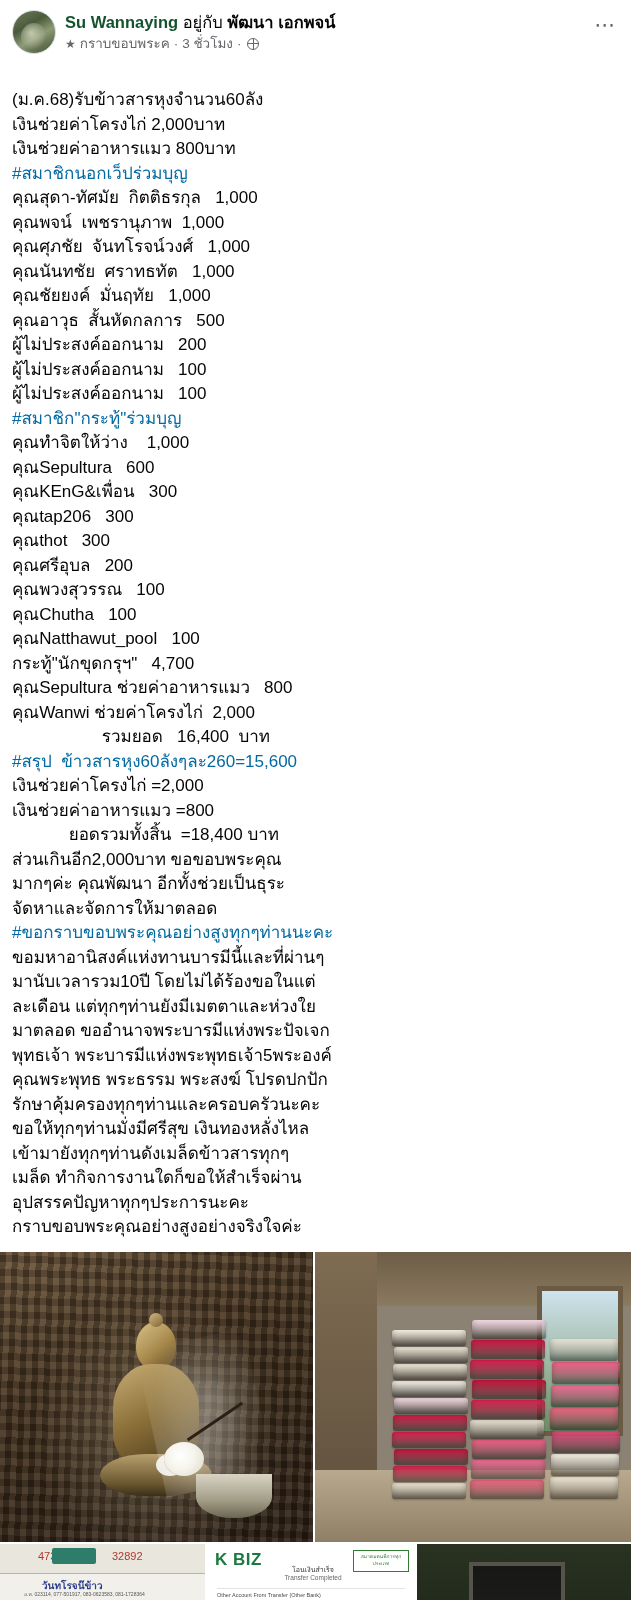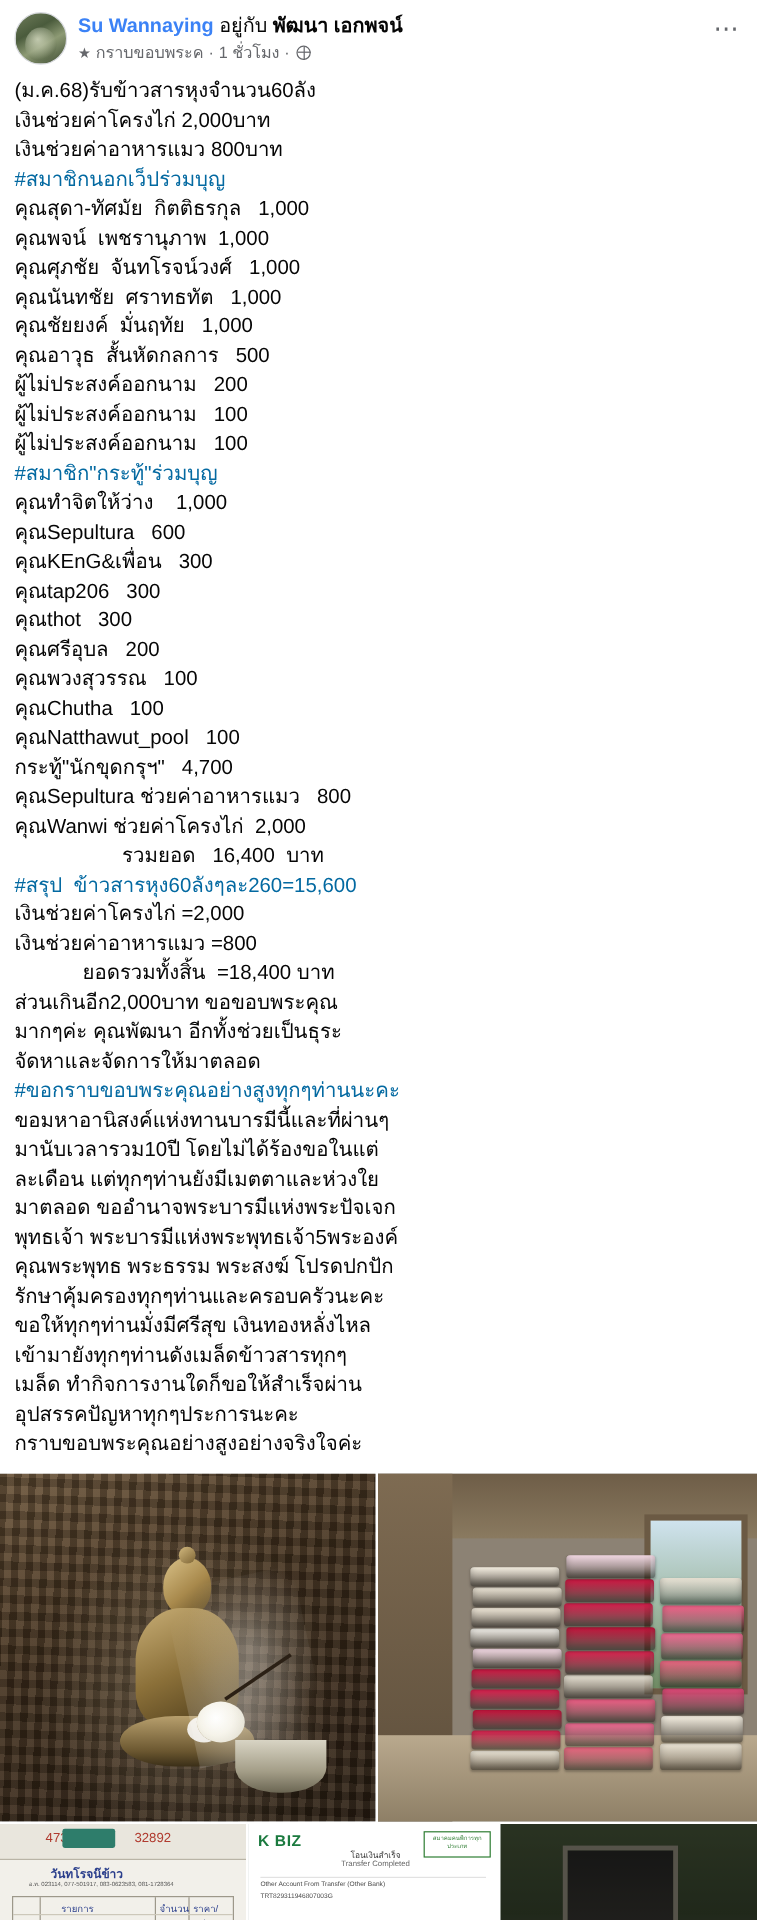--- a/index.html
+++ b/index.html
@@ -50,21 +50,21 @@
     flex: 1;
   }
   .name-line {
     font-size: 16.5px;
     line-height: 20px;
     white-space: nowrap;
     overflow: hidden;
   }
   .author {
     font-weight: bold;
-    color: #3b82f6;
+    color: #14532d;
   }
   .with-text {
     color: #050505;
     font-weight: normal;
   }
   .with-person {
     font-weight: bold;
     color: #050505;
   }
   .meta-line {
@@ -115,20 +115,21 @@
     user-select: none;
   }
   
   .post-body {
     padding: 6px 12px 6px 12px;
     font-size: 17px;
     line-height: 24.5px;
     color: #050505;
     white-space: pre-wrap;
     word-wrap: break-word;
+    margin-top: 24px;
   }
   .post-body .line { display: block; }
   .hashtag { color: #0369a1; }
   
   .photo-grid {
     margin-top: 6px;
     display: flex;
     flex-direction: column;
     gap: 2px;
   }
@@ -268,21 +269,21 @@
   }
   .rc-col { position: absolute; top: 0; bottom: 0; width: 1px; background: #9d988a; }
   .rc-row { position: absolute; left: 0; right: 0; height: 1px; background: #cdc8ba; }
   .rc-blue {
     position: absolute; font-size: 8px; color: #2b3f8c;
   }
   
   .img-slip { position: absolute; inset: 0; background: #ffffff; }
   .slip-kbiz {
     position: absolute; left: 8px; top: 6px;
-    font-size: 13px; font-weight: bold; color: #1b7a3f;
+    font-size: 17px; font-weight: bold; color: #1b7a3f;
     letter-spacing: .5px;
   }
   .slip-stamp {
     position: absolute; right: 6px; top: 6px;
     width: 56px; height: 22px;
     border: 1px solid #2e7d32;
     color: #2e7d32;
     font-size: 5px;
     text-align: center;
     line-height: 7px;
@@ -329,21 +330,21 @@
     <div class="header-text">
       <div class="name-line">
         <span class="author">Su Wannaying</span>
         <span class="with-text">อยู่กับ</span>
         <span class="with-person">พัฒนา เอกพจน์</span>
       </div>
       <div class="meta-line">
         <span class="star-icon">★</span>
         <span>กราบขอบพระค</span>
         <span class="meta-sep">·</span>
-        <span>1 ชั่วโมง</span>
+        <span>3 ชั่วโมง</span>
         <span class="meta-sep">·</span>
         <span class="globe-icon"></span>
       </div>
     </div>
     <div class="menu-dots">⋯</div>
   </div>
 
   <div class="post-body"><span class="line">(ม.ค.68)รับข้าวสารหุงจำนวน60ลัง</span><span class="line">เงินช่วยค่าโครงไก่ 2,000บาท</span><span class="line">เงินช่วยค่าอาหารแมว 800บาท</span><span class="line hashtag">#สมาชิกนอกเว็ปร่วมบุญ</span><span class="line">คุณสุดา-ทัศมัย  กิตติธรกุล   1,000</span><span class="line">คุณพจน์  เพชรานุภาพ  1,000</span><span class="line">คุณศุภชัย  จันทโรจน์วงศ์   1,000</span><span class="line">คุณนันทชัย  ศราทธทัต   1,000</span><span class="line">คุณชัยยงค์  มั่นฤทัย   1,000</span><span class="line">คุณอาวุธ  สั้นหัดกลการ   500</span><span class="line">ผู้ไม่ประสงค์ออกนาม   200</span><span class="line">ผู้ไม่ประสงค์ออกนาม   100</span><span class="line">ผู้ไม่ประสงค์ออกนาม   100</span><span class="line hashtag">#สมาชิก"กระทู้"ร่วมบุญ</span><span class="line">คุณทำจิตให้ว่าง    1,000</span><span class="line">คุณSepultura   600</span><span class="line">คุณKEnG&amp;เพื่อน   300</span><span class="line">คุณtap206   300</span><span class="line">คุณthot   300</span><span class="line">คุณศรีอุบล   200</span><span class="line">คุณพวงสุวรรณ   100</span><span class="line">คุณChutha   100</span><span class="line">คุณNatthawut_pool   100</span><span class="line">กระทู้"นักขุดกรุฯ"   4,700</span><span class="line">คุณSepultura ช่วยค่าอาหารแมว   800</span><span class="line">คุณWanwi ช่วยค่าโครงไก่  2,000</span><span class="line">                   รวมยอด   16,400  บาท</span><span class="line hashtag">#สรุป  ข้าวสารหุง60ลังๆละ260=15,600</span><span class="line">เงินช่วยค่าโครงไก่ =2,000</span><span class="line">เงินช่วยค่าอาหารแมว =800</span><span class="line">            ยอดรวมทั้งสิ้น  =18,400 บาท</span><span class="line">ส่วนเกินอีก2,000บาท ขอขอบพระคุณ</span><span class="line">มากๆค่ะ คุณพัฒนา อีกทั้งช่วยเป็นธุระ</span><span class="line">จัดหาและจัดการให้มาตลอด</span><span class="line hashtag">#ขอกราบขอบพระคุณอย่างสูงทุกๆท่านนะคะ</span><span class="line">ขอมหาอานิสงค์แห่งทานบารมีนี้และที่ผ่านๆ</span><span class="line">มานับเวลารวม10ปี โดยไม่ได้ร้องขอในแต่</span><span class="line">ละเดือน แต่ทุกๆท่านยังมีเมตตาและห่วงใย</span><span class="line">มาตลอด ขออำนาจพระบารมีแห่งพระปัจเจก</span><span class="line">พุทธเจ้า พระบารมีแห่งพระพุทธเจ้า5พระองค์</span><span class="line">คุณพระพุทธ พระธรรม พระสงฆ์ โปรดปกปัก</span><span class="line">รักษาคุ้มครองทุกๆท่านและครอบครัวนะคะ</span><span class="line">ขอให้ทุกๆท่านมั่งมีศรีสุข เงินทองหลั่งไหล</span><span class="line">เข้ามายังทุกๆท่านดังเมล็ดข้าวสารทุกๆ</span><span class="line">เมล็ด ทำกิจการงานใดก็ขอให้สำเร็จผ่าน</span><span class="line">อุปสรรคปัญหาทุกๆประการนะคะ</span><span class="line">กราบขอบพระคุณอย่างสูงอย่างจริงใจค่ะ</span></div>
 
   <div class="photo-grid">

